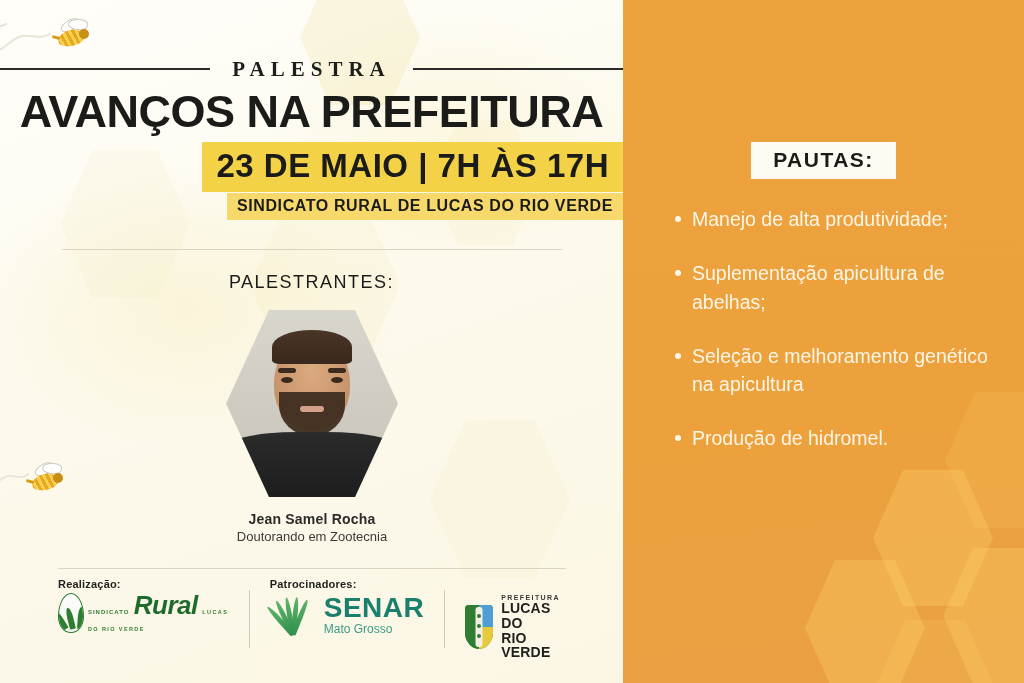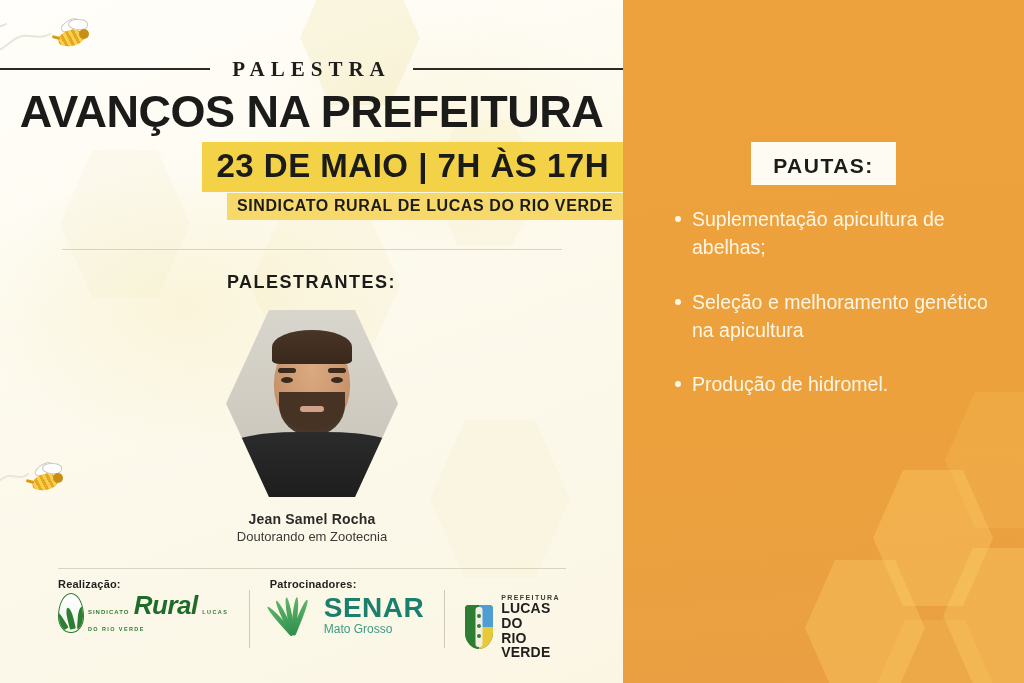--- a/index.html
+++ b/index.html
@@ -122,21 +122,21 @@
   #rule-speakers { left: 62px; top: 249px; width: 500px; }
   #rule-logos    { left: 58px; top: 568px; width: 508px; }
 
   
   #speakers-label {
     position: absolute;
     left: 0; top: 272px;
     width: 623px;
     text-align: center;
     font-size: 18px;
-    font-weight: 700;
+    font-weight: 400;
     letter-spacing: 1.5px;
     color: #1b1b19;
   }
 
   
   #speakers-row {
     position: absolute;
     left: 62px; top: 306px;
     width: 500px;
     display: flex;
@@ -344,21 +344,21 @@
   }
 
   #pautas-wrap { position: absolute; left: 0; top: 142px; width: 401px; text-align: center; }
   #pautas-chip {
     display: inline-block;
     background: #fdfbf2;
     color: #1b1b19;
     font-size: 21px;
     font-weight: 700;
     letter-spacing: 1.5px;
-    padding: 12px 22px 7px 22px;
+    padding: 6px 22px 7px 22px;
   }
 
   #agenda-list {
     position: absolute;
     left: 52px; top: 205px;
     width: 340px;
   }
   .agenda-item {
     display: flex;
     align-items: flex-start;
@@ -574,20 +574,24 @@
     <div class="hive-cell" style="left:322px;top:392px;width:120px;height:136px;opacity:.55;"></div>
     <div class="hive-cell" style="left:252px;top:620px;width:120px;height:136px;opacity:.5;"></div>
 
     <div id="pautas-wrap">
       <span id="pautas-chip">PAUTAS:</span>
     </div>
 
     <ul id="agenda-list" style="list-style:none;">
       <li class="agenda-item">
         <span class="agenda-bullet"></span>
+        <span class="agenda-text">Manejo de alta produtividade;</span>
+      </li>
+      <li class="agenda-item">
+        <span class="agenda-bullet"></span>
         <span class="agenda-text">Suplementação apicultura de abelhas;</span>
       </li>
       <li class="agenda-item">
         <span class="agenda-bullet"></span>
         <span class="agenda-text">Seleção e melhoramento genético na apicultura</span>
       </li>
       <li class="agenda-item">
         <span class="agenda-bullet"></span>
         <span class="agenda-text">Produção de hidromel.</span>
       </li>

